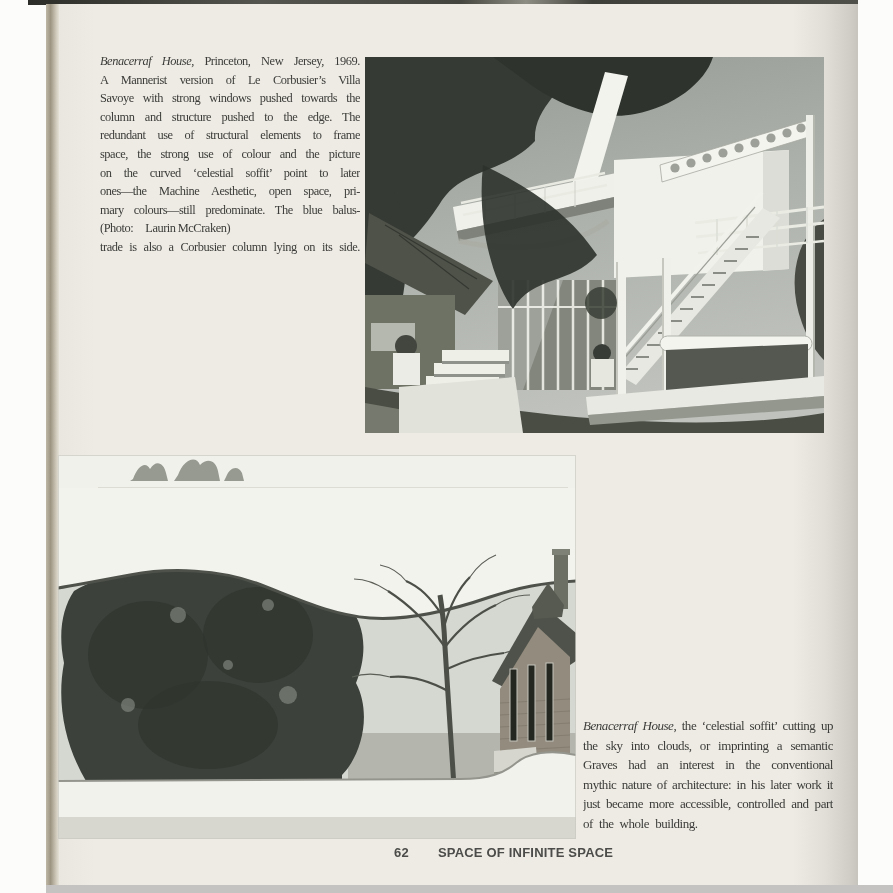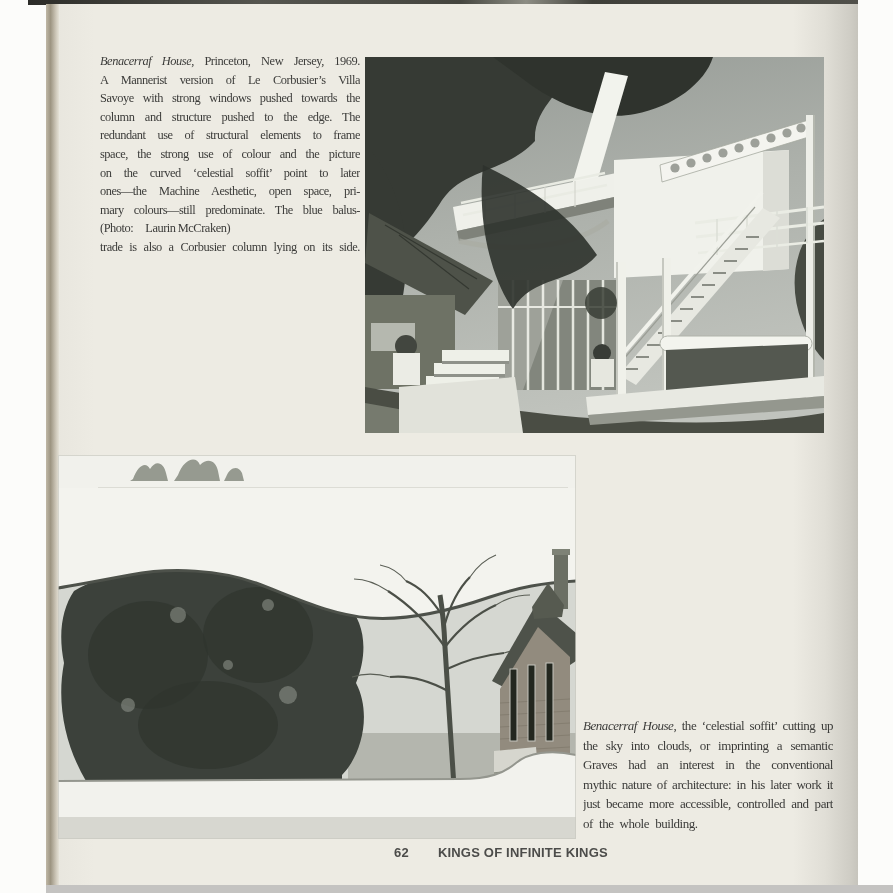--- a/index.html
+++ b/index.html
@@ -239,15 +239,15 @@
       <div class="cap-line"><i>Benacerraf House</i>, the ‘celestial soffit’ cutting up</div>
       <div class="cap-line">the sky into clouds, or imprinting a semantic</div>
       <div class="cap-line">Graves had an interest in the conventional</div>
       <div class="cap-line">mythic nature of architecture: in his later work it</div>
       <div class="cap-line">just became more accessible, controlled and part</div>
       <div class="cap-line last">of the whole building.</div>
     </div>
 
   <div class="footer">
     <span>62</span>
-    <span>KINGS OF INFINITE KINGS</span>
+    <span>SPACE OF INFINITE SPACE</span>
   </div>
 </div>
 
 </body></html>

